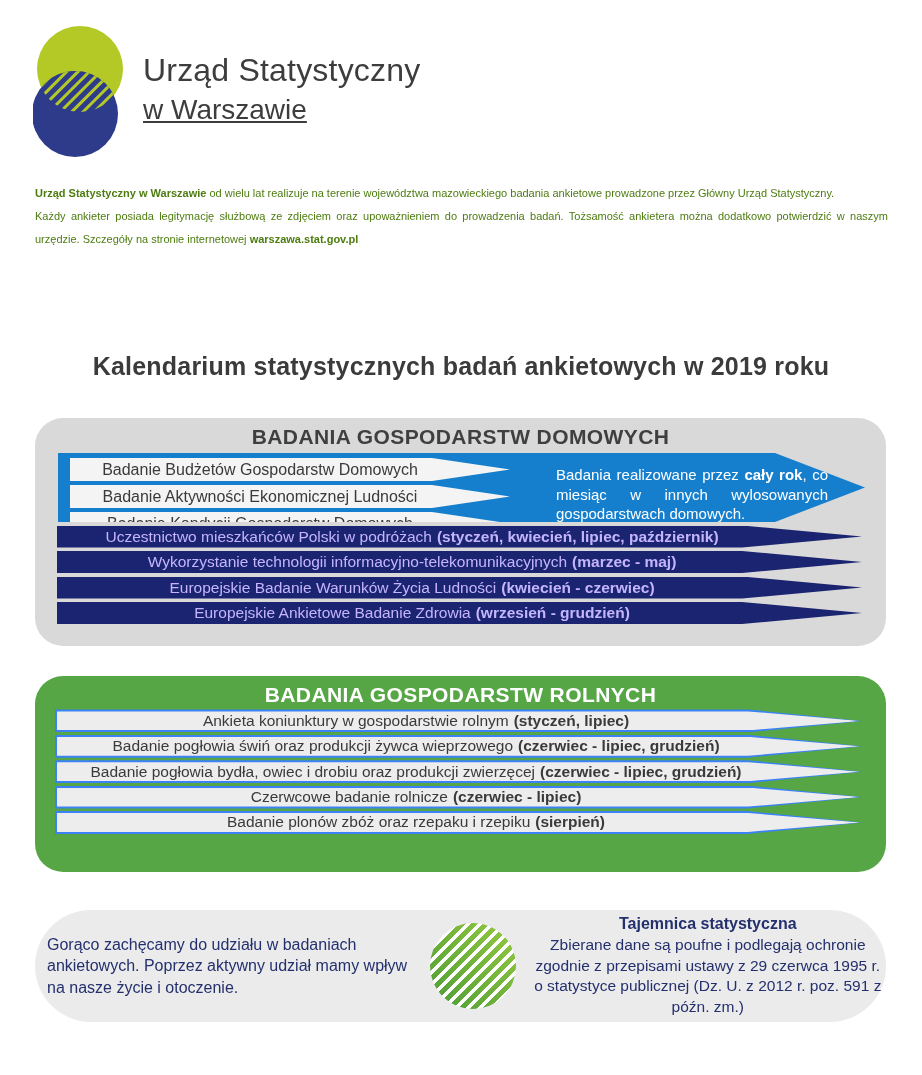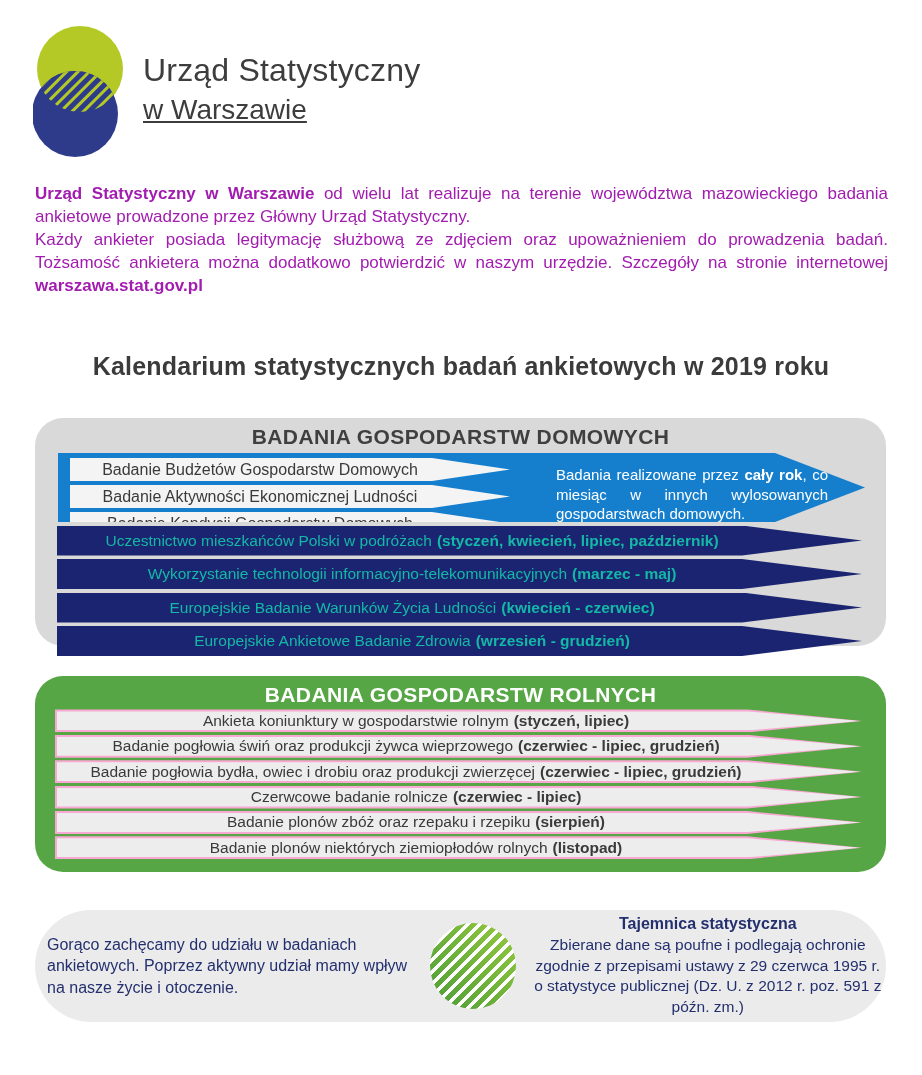--- a/index.html
+++ b/index.html
@@ -5,21 +5,21 @@
   html,body{margin:0;padding:0;background:#fff;}
   body{width:922px;height:1075px;position:relative;font-family:"Liberation Sans",sans-serif;color:#3c3c3c;overflow:hidden;}
 
   
   .logo-block{position:absolute;left:33px;top:24px;display:flex;align-items:flex-start;}
   .logo-text{margin-left:15px;margin-top:28px;color:#3d3d3d;}
   .logo-name{font-size:32px;line-height:36px;letter-spacing:.2px;}
   .logo-city{font-size:28px;line-height:32px;margin-top:6px;text-decoration:underline;}
 
   
-  .intro{position:absolute;left:35px;top:182px;width:853px;font-size:17px;line-height:23px;text-align:justify;color:#a21caf;}
+  .intro{position:absolute;left:35px;top:182px;width:853px;font-size:11px;line-height:23px;text-align:justify;color:#4d7c0f;}
   .intro p{margin:0;}
 
   
   .main-title{position:absolute;left:0;top:352px;width:922px;margin:0;text-align:center;
     font-size:25px;font-weight:bold;color:#3b3b3b;letter-spacing:.2px;}
 
   
   .panel{position:absolute;left:35px;width:851px;border-radius:28px;}
   .panel-hdr{text-align:center;font-weight:bold;font-size:21px;letter-spacing:.4px;line-height:24px;margin-top:7px;}
 
@@ -30,31 +30,31 @@
   .big-arrow{position:relative;margin:4px 21px 0 23px;height:69px;background:var(--blue,#157fce);
     clip-path:polygon(0 0,calc(100% - 90px) 0,100% 50%,calc(100% - 90px) 100%,0 100%);padding-top:1px;box-sizing:border-box;}
   .mini-arrow{width:440px;height:23px;margin:4px 0 4px 12px;background:#f4f4f4;
     clip-path:polygon(0 0,calc(100% - 78px) 0,100% 50%,calc(100% - 78px) 100%,0 100%);
     display:flex;align-items:center;justify-content:center;padding-right:60px;box-sizing:border-box;
     font-size:16px;color:#3a3a3a;white-space:nowrap;}
   .blue-note{position:absolute;left:498px;top:12px;width:272px;margin:0;color:#fff;
     font-size:15px;line-height:19.5px;text-align:justify;}
 
   
-  .navy-arrow{margin:3.5px 24px 0 22px;height:30px;background:var(--navy,#1b2470);
+  .navy-arrow{margin:3.5px 24px 0 22px;height:22px;background:var(--navy,#1b2470);
     clip-path:polygon(0 0,calc(100% - 120px) 0,100% 50%,calc(100% - 120px) 100%,0 100%);
     display:flex;align-items:center;justify-content:center;padding-right:95px;box-sizing:border-box;
-    color:#14b8a6;font-size:15.5px;white-space:nowrap;}
+    color:#c4b5fd;font-size:15.5px;white-space:nowrap;}
 
   .months{margin-left:.32em;font-weight:bold;}
 
   
   .panel-farms{top:676px;height:196px;background:var(--green,#57a645);}
   .panel-farms .panel-hdr{color:#fff;}
-  .garrow{position:relative;margin:2.4px 24px 0 20px;height:23px;background:#f9a8d4;
+  .garrow{position:relative;margin:2.4px 24px 0 20px;height:23px;background:#3b82f6;
     clip-path:polygon(0 0,calc(100% - 115px) 0,100% 50%,calc(100% - 115px) 100%,0 100%);}
   .garrow:first-of-type{margin-top:3px;}
   .garrow-fill{position:absolute;inset:2px;background:#ededed;
     clip-path:polygon(0 0,calc(100% - 112px) 0,100% 50%,calc(100% - 112px) 100%,0 100%);}
   .garrow-text{position:absolute;inset:0;display:flex;align-items:center;justify-content:center;
     padding-right:85px;box-sizing:border-box;font-size:15.5px;color:#3a3a3a;white-space:nowrap;}
 
   
   .footer-pill{position:absolute;left:35px;top:910px;width:851px;height:112px;background:#ebebeb;border-radius:56px;
     display:flex;align-items:center;}
@@ -166,27 +166,20 @@
           <b class="months">(czerwiec - lipiec)</b>
         </div>
     </div>
     <div class="garrow">
       <div class="garrow-fill"></div>
       <div class="garrow-text">
           <span>Badanie plonów zbóż oraz rzepaku i rzepiku</span>
           <b class="months">(sierpień)</b>
         </div>
     </div>
-    <div class="garrow">
-      <div class="garrow-fill"></div>
-      <div class="garrow-text">
-          <span>Badanie plonów niektórych ziemiopłodów rolnych</span>
-          <b class="months">(listopad)</b>
-        </div>
-    </div>
   </section>
 
   <footer class="footer-pill">
     <div class="footer-left">
       <p>Gorąco zachęcamy do udziału w badaniach ankietowych. Poprzez aktywny udział mamy wpływ na nasze życie i otoczenie.</p>
     </div>
     <div class="stripe-circle"></div>
     <div class="footer-right">
       <p class="fr-title">Tajemnica statystyczna</p>
       <p class="fr-text">Zbierane dane są poufne i podlegają ochronie zgodnie z przepisami ustawy z 29 czerwca 1995 r. o statystyce publicznej (Dz. U. z 2012 r. poz. 591 z późn. zm.)</p>

